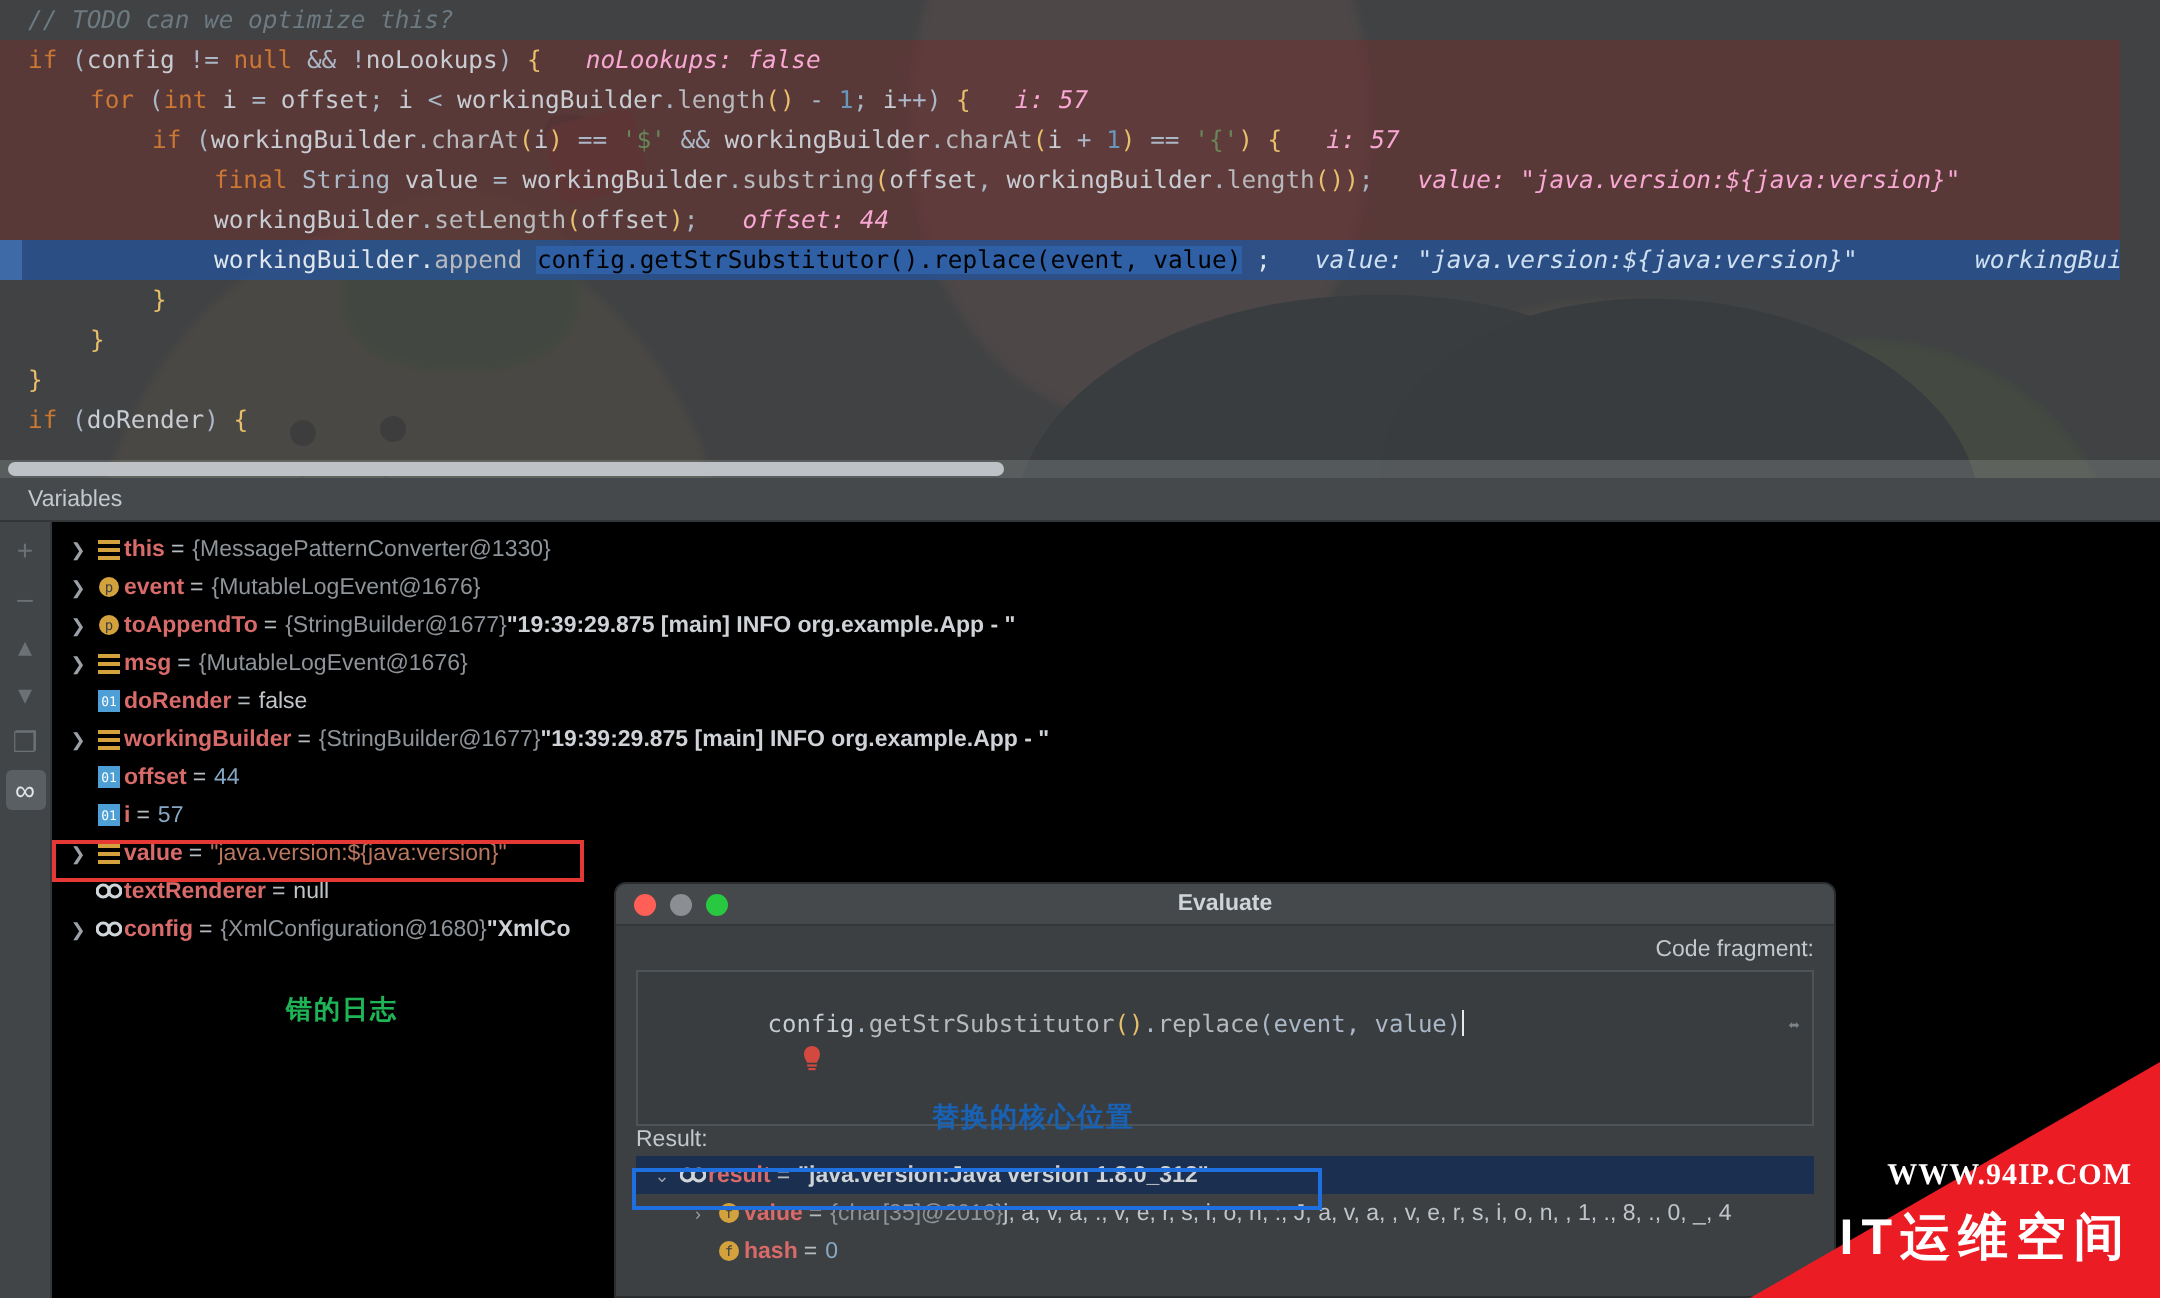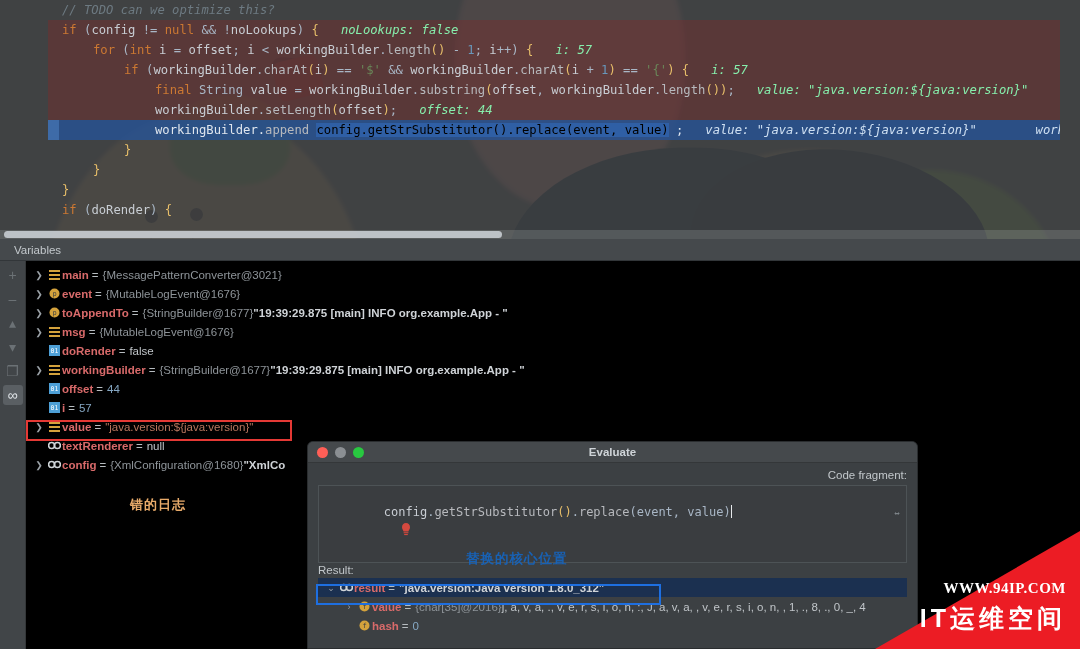--- a/index.html
+++ b/index.html
@@ -57,41 +57,40 @@
   .wp-dim { position:absolute; inset:0; background:#3b3f42; opacity:.80; }
 
   
   .editor {
     position:absolute; left:0; top:0; width:1060px; height:232px;
     font-family: "DejaVu Sans Mono", monospace;
     font-size: 12.2px;
     line-height: 20px;
     white-space: pre;
     overflow: hidden;
-    padding-left: 48px;
   }
   .ln {
     position: relative;
     height: 20px;
     padding-left: 14px;
     white-space: pre;
   }
   .ln.hl-red  { background: rgba(120, 45, 45, .45); }
   .ln.hl-blue { background: rgba(35, 85, 160, .72); }
   .ln.hl-blue .k, .ln.hl-blue .id, .ln.hl-blue .pun { color:#dfe6ee; }
 
   .k   { color:#cc7832; }
   .id  { color:#c8cdd3; }
   .fn  { color:#b7b9bd; }
   .num { color:#6897bb; }
   .str { color:#6a8759; }
   .cm  { color:#6d7a82; font-style: italic; }
   .pun { color:#a9b7c6; }
   .brc { color:#e8bf6a; }
-  .inline-val { color:#86efac; font-style: italic; }
+  .inline-val { color:#f9a8d4; font-style: italic; }
   .ln.hl-blue .inline-val, .ln.hl-blue .hint { color:#cfe0f2; }
   .sel-tok { background:#2f5fa5; }
 
   .gutter-mark {
     position:absolute; left:0; top:0; width:11px; height:20px;
     background:#3e6ba8;
   }
 
   .hscroll {
     position:absolute; left:0; top:230px; width:1080px; height:9px;
@@ -156,22 +155,22 @@
   .vnull { color:#c0c5c9; }
   .vjavastr { color:#cfd3d7; font-weight:bold; }
 
   .red-box {
     position:absolute; left:26px; top:181px;
     width:266px; height:21px;
     border:2px solid #e53935;
     pointer-events:none;
   }
   .red-note {
-    position:absolute; left:130px; top:496px;
-    color:#fdba74; font-size:13px; font-weight:bold;
+    position:absolute; left:143px; top:496px;
+    color:#22c55e; font-size:13px; font-weight:bold;
     letter-spacing:1px;
     opacity:.92;
   }
 
   
   .dialog {
     position:absolute; left:307px; top:441px;
     width:611px; height:208px;
     background:#3c4043;
     border:1px solid #2a2d2f;
@@ -305,23 +304,23 @@
       <div class="var-list" id="var-list">
           <div class="var-row">
             <span class="chev">❯</span>
             <span class="vicon">
               <svg width="11" height="11">
                 <rect x="0" y="1" width="11" height="2" fill="#d4a23c"></rect>
                 <rect x="0" y="5" width="11" height="2" fill="#d4a23c"></rect>
                 <rect x="0" y="9" width="11" height="2" fill="#d4a23c"></rect>
               </svg>
             </span>
-            <span class="vname">main</span>
-            <span class="veq">=</span>
-            <span class="vtype">{MessagePatternConverter@3021} </span>
+            <span class="vname">this</span>
+            <span class="veq">=</span>
+            <span class="vtype">{MessagePatternConverter@1330} </span>
           </div>
           <div class="var-row">
             <span class="chev">❯</span>
             <span class="vicon">
               <svg width="11" height="11">
                 <circle cx="5.5" cy="5.5" r="5" fill="#d4a23c"></circle>
                 <text x="5.5" y="8.2" font-size="7" font-family="monospace" fill="#3c3f41" text-anchor="middle">p</text>
               </svg>
             </span>
             <span class="vname">event</span>

